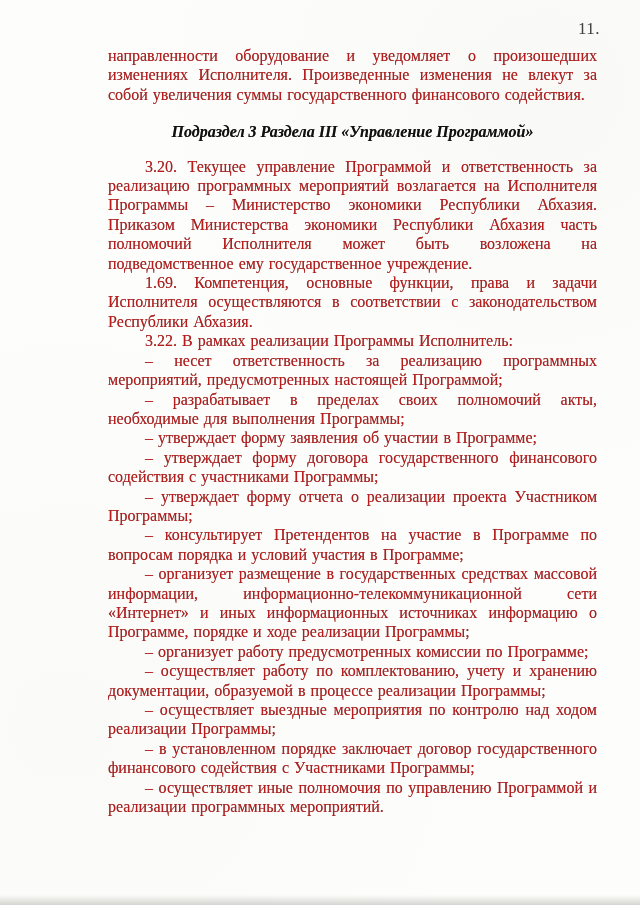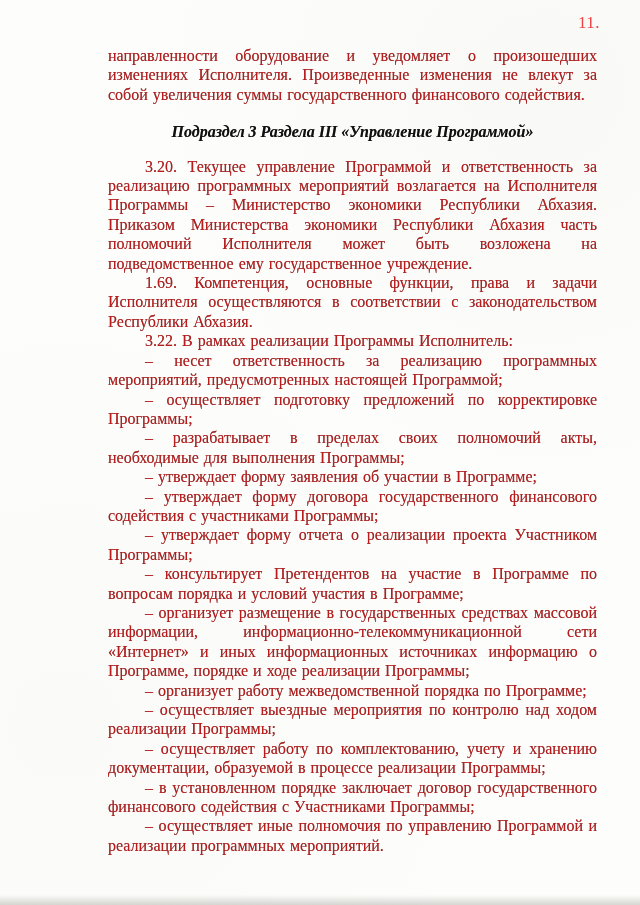--- a/index.html
+++ b/index.html
@@ -14,25 +14,25 @@
     font-family: "Liberation Serif", "DejaVu Serif", serif;
     color: #181818;
     overflow: hidden;
   }
   .page {
     position: absolute;
     inset: 0;
   }
   .page-number {
     position: absolute;
-    top: 13px;
+    top: 19px;
     right: 40px;
     font-size: 17px;
     letter-spacing: 0.5px;
-    color: #ef4444;
+    color: #404040;
   }
   .content {
     position: absolute;
     left: 108px;
     top: 46px;
     width: 489px;
   }
   .content p {
     margin: 0;
     font-size: 16px;
@@ -85,29 +85,28 @@
   <div class="content">
     <p class="intro">направленности оборудование и уведомляет о произошедших изменениях Исполнителя. Произведенные изменения не влекут за собой увеличения суммы государственного финансового содействия.</p>
 
     <div class="heading">Подраздел 3 Раздела III «Управление Программой»</div>
 
     <div id="paragraphs">
         <p>3.20. Текущее управление Программой и ответственность за реализацию программных мероприятий возлагается на Исполнителя Программы – Министерство экономики Республики Абхазия. Приказом Министерства экономики Республики Абхазия часть полномочий Исполнителя может быть возложена на подведомственное ему государственное учреждение.</p>
         <p>1.69. Компетенция, основные функции, права и задачи Исполнителя осуществляются в соответствии с законодательством Республики Абхазия.</p>
         <p>3.22. В рамках реализации Программы Исполнитель:</p>
         <p>– несет ответственность за реализацию программных мероприятий, предусмотренных настоящей Программой;</p>
-        <p>– осуществляет подготовку предложений по корректировке Программы;</p>
         <p>– разрабатывает в пределах своих полномочий акты, необходимые для выполнения Программы;</p>
         <p>– утверждает форму заявления об участии в Программе;</p>
         <p>– утверждает форму договора государственного финансового содействия с участниками Программы;</p>
         <p>– утверждает форму отчета о реализации проекта Участником Программы;</p>
         <p>– консультирует Претендентов на участие в Программе по вопросам порядка и условий участия в Программе;</p>
         <p>– организует размещение в государственных средствах массовой информации, информационно-телекоммуникационной сети «Интернет» и иных информационных источниках информацию о Программе, порядке и ходе реализации Программы;</p>
-        <p>– организует работу межведомственной порядка по Программе;</p>
+        <p>– организует работу предусмотренных комиссии по Программе;</p>
+        <p>– осуществляет работу по комплектованию, учету и хранению документации, образуемой в процессе реализации Программы;</p>
         <p>– осуществляет выездные мероприятия по контролю над ходом реализации Программы;</p>
-        <p>– осуществляет работу по комплектованию, учету и хранению документации, образуемой в процессе реализации Программы;</p>
         <p>– в установленном порядке заключает договор государственного финансового содействия с Участниками Программы;</p>
         <p>– осуществляет иные полномочия по управлению Программой и реализации программных мероприятий.</p>
       </div>
   </div>
 
   <div class="scan-shadow"></div>
 </div>
 
 </body></html>

